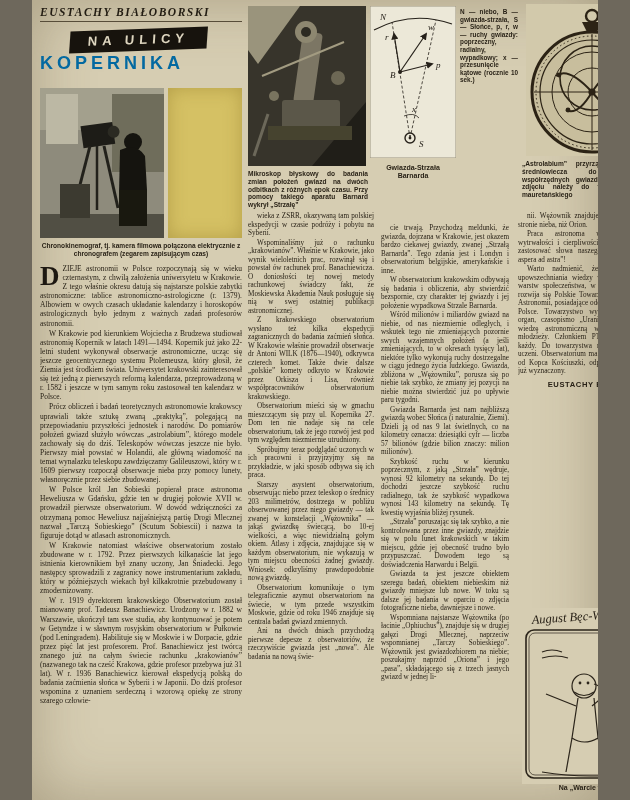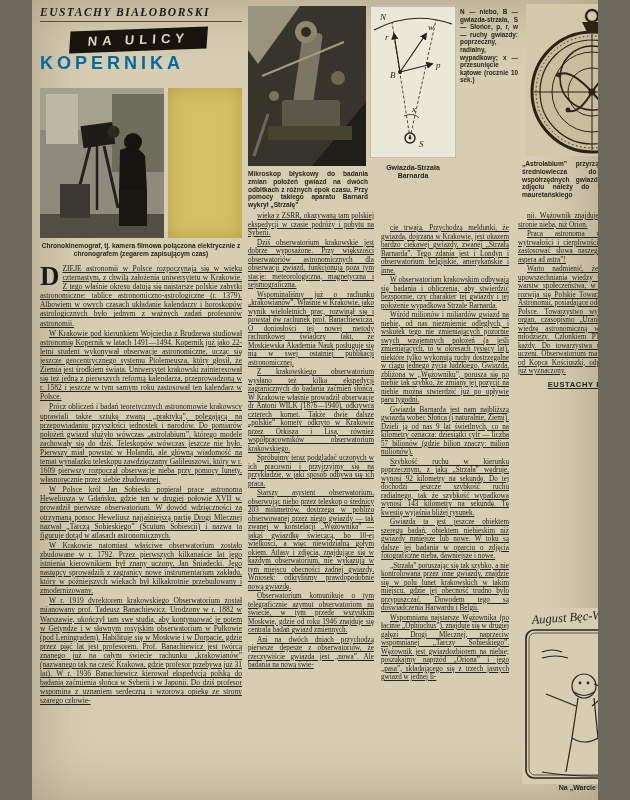--- a/index.html
+++ b/index.html
@@ -38,21 +38,21 @@
   }
   .cap-left { position:absolute; left:8px; top:242px; width:202px; text-align:center; }
   .photo-mid { position:absolute; left:216px; top:6px; width:118px; height:160px; }
   .diagram-box { position:absolute; left:338px; top:6px; width:86px; height:152px; }
   .legend { position:absolute; left:428px; top:8px; width:58px; font-size:6.4px; line-height:7.6px; }
   .cap-mid { position:absolute; left:216px; top:170px; width:120px; }
   .cap-diagram { position:absolute; left:338px; top:164px; width:86px; text-align:center; font-size:7px; }
   .astrolabe { position:absolute; left:494px; top:4px; width:132px; height:152px; }
   .cap-astro { position:absolute; left:490px; top:160px; width:136px; }
   
-  .body-copy { font-size:7.2px; line-height:8.5px; text-align:justify; overflow:hidden;text-decoration:underline; }
+  .body-copy { font-size:7.2px; line-height:8.5px; text-align:justify; overflow:hidden; }
   .body-copy p { text-indent:9px; margin-bottom:1px; }
   .left-body { position:absolute; left:8px; top:264px; width:202px; height:532px;
     font-size:7.5px; line-height:9.1px; }
   .left-body .lead { text-indent:0; }
   .dropcap {
     float:left; font-weight:bold; font-size:27px; line-height:23px;
     padding:1px 3px 0 0; color:#1d1811;
   }
   .col2 { position:absolute; left:216px; top:212px; width:126px; height:584px; }
   .col3 { position:absolute; left:349px; top:224px; width:128px; height:584px; }
@@ -187,40 +187,40 @@
       <circle cx="42" cy="106" r="2.4" fill="#2c2315"></circle>
       <circle cx="66" cy="88" r="3.6" fill="#2c2315"></circle>
     </svg>
   </div>
   <p class="caption cap-astro">„Astrolabium” przyrząd astronomiczny średniowiecza do wyznaczania współrzędnych gwiazd. Astrolabium na zdjęciu należy do typu hiszpańsko-mauretańskiego</p>
 
   <div class="body-copy col2">
     <div>
 
     <p>wieka z ZSRR, okazywaną tam polskiej ekspedycji w czasie podróży i pobytu na Syberii.</p>
-        <p>Dziś obserwatorium krakowskie jest dobrze wyposażone. Przy większości obserwatoriów astronomicznych dla obserwacji gwiazd, funkcjonują poza tym stacje: meteorologiczna, magnetyczna i sejsmograficzna.</p>
         <p>Wspominaliśmy już o rachunku „krakowianów”. Właśnie w Krakowie, jako wynik wieloletnich prac, rozwinął się i powstał ów rachunek prof. Banachiewicza. O doniosłości tej nowej metody rachunkowej świadczy fakt, że Moskiewska Akademia Nauk posługuje się nią w swej ostatniej publikacji astronomicznej.</p>
         <p>Z krakowskiego obserwatorium wysłano też kilka ekspedycji zagranicznych do badania zaćmień słońca. W Krakowie właśnie prowadził obserwacje dr Antoni WILK (1876—1940), odkrywca czterech komet. Także dwie dalsze „polskie” komety odkryto w Krakowie przez Orkisza i Lisa, również współpracowników obserwatorium krakowskiego.</p>
+        <p>Obserwatorium mieści się w gmachu mieszczącym się przy ul. Kopernika 27. Dom ten nie nadaje się na cele obserwatorium, tak że jego rozwój jest pod tym względem niezmiernie utrudniony.</p>
         <p>Spróbujmy teraz podglądać uczonych w ich pracowni i przyjrzyjmy się na przykładzie, w jaki sposób odbywa się ich praca.</p>
         <p>Starszy asystent obserwatorium, obserwując niebo przez teleskop o średnicy 203 milimetrów, dostrzega w pobliżu obserwowanej przez niego gwiazdy — tak zwanej w konstelacji „Wężownika” — jakąś gwiazdkę świecącą, bo 10-ej wielkości, a więc niewidzialną gołym okiem. Atlasy i zdjęcia, znajdujące się w każdym obserwatorium, nie wykazują w tym miejscu obecności żadnej gwiazdy. Wniosek: odkryliśmy prawdopodobnie nową gwiazdę.</p>
         <p>Obserwatorium komunikuje o tym telegraficznie azymut obserwatoriom na świecie, w tym przede wszystkim Moskwie, gdzie od roku 1946 znajduje się centrala badań gwiazd zmiennych.</p>
         <p>Ani na dwóch dniach przychodzą pierwsze depesze z obserwatoriów, że rzeczywiście gwiazda jest „nowa”. Ale badania na nową świe-</p>
       </div>
   </div>
 
   <div class="body-copy col3">
     <div>
 
     <p>cie trwają. Przychodzą meldunki, że gwiazda, dojrzana w Krakowie, jest okazem bardzo ciekawej gwiazdy, zwanej „Strzałą Barnarda”. Tego zdania jest i Londyn i obserwatorium belgijskie, amerykańskie i inne.</p>
         <p>W obserwatorium krakowskim odbywają się badania i obliczenia, aby stwierdzić bezspornie, czy charakter tej gwiazdy i jej położenie wypadkowa Strzale Barnarda.</p>
         <p>Wśród milionów i miliardów gwiazd na niebie, od nas niezmiernie odległych, i wskutek tego nie zmieniających pozornie swych wzajemnych położeń (a jeśli zmieniających, to w okresach tysięcy lat), niektóre tylko wykonują ruchy dostrzegalne w ciągu jednego życia ludzkiego. Gwiazda, zbliżona w „Wężowniku”, porusza się po niebie tak szybko, że zmiany jej pozycji na niebie można stwierdzić już po upływie paru tygodni.</p>
         <p>Gwiazda Barnarda jest nam najbliższą gwiazdą wobec Słońca (i naturalnie, Ziemi). Dzieli ją od nas 9 lat świetlnych, co na kilometry oznacza: dziesiątki cyfr — liczba 57 bilionów (gdzie bilion znaczy: milion milionów).</p>
         <p>Szybkość ruchu w kierunku poprzecznym, z jaką „Strzała” wędruje, wynosi 92 kilometry na sekundę. Do tej dochodzi jeszcze szybkość ruchu radialnego, tak że szybkość wypadkowa wynosi 143 kilometry na sekundę. Tę kwestię wyjaśnia bliżej rysunek.</p>
+        <p>„Strzała” poruszając się tak szybko, a nie kontrolowana przez inne gwiazdy, znajdzie się w polu lunet krakowskich w takim miejscu, gdzie jej obecność trudno było przypuszczać. Dowodem tego są doświadczenia Harwardu i Belgii.</p>
         <p>Gwiazda ta jest jeszcze obiektem szeregu badań, obiektem niebieskim niż gwiazdy mniejsze lub nowe. W toku są dalsze jej badania w oparciu o zdjęcia fotograficzne nieba, dawniejsze i nowe.</p>
-        <p>„Strzała” poruszając się tak szybko, a nie kontrolowana przez inne gwiazdy, znajdzie się w polu lunet krakowskich w takim miejscu, gdzie jej obecność trudno było przypuszczać. Dowodem tego są doświadczenia Harwardu i Belgii.</p>
         <p>Wspomniana najstarsze Wężownika (po łacinie „Ophiuchus”), znajduje się w drugiej gałęzi Drogi Mlecznej, naprzeciw wspomnianej „Tarczy Sobieskiego”. Wężownik jest gwiazdozbiorem na niebie; poszukajmy naprzód „Oriona” i jego „pasa”, składającego się z trzech jasnych gwiazd w jednej li-</p>
       </div>
   </div>
 
   <div class="body-copy col4">
     <div>
 
     <p>nii. Wężownik znajduje się po przeciwnej stronie nieba, niż Orion.</p>
         <p>Praca astronoma wymaga żelaznej wytrwałości i cierpliwości. Do niego można zastosować słowa naszego przysłowia „Per aspera ad astra”!</p>
         <p>Warto nadmienić, że dziś, w dobie upowszechniania wiedzy wśród najszerszych warstw społeczeństwa, w Krakowie działa i rozwija się Polskie Towarzystwo Miłośników Astronomii, posiadające oddziały i koła w całej Polsce. Towarzystwo wydaje swój własny organ, czasopismo „Urania”, popularyzujące wiedzę astronomiczną wśród dorosłych i młodzieży. Członkiem PTMA może zostać każdy. Do towarzystwa należą też wybitni uczeni. Obserwatorium ma powstać na zachód od Kopca Kościuszki, odpowiedni grunt jest już wyznaczony.</p>

